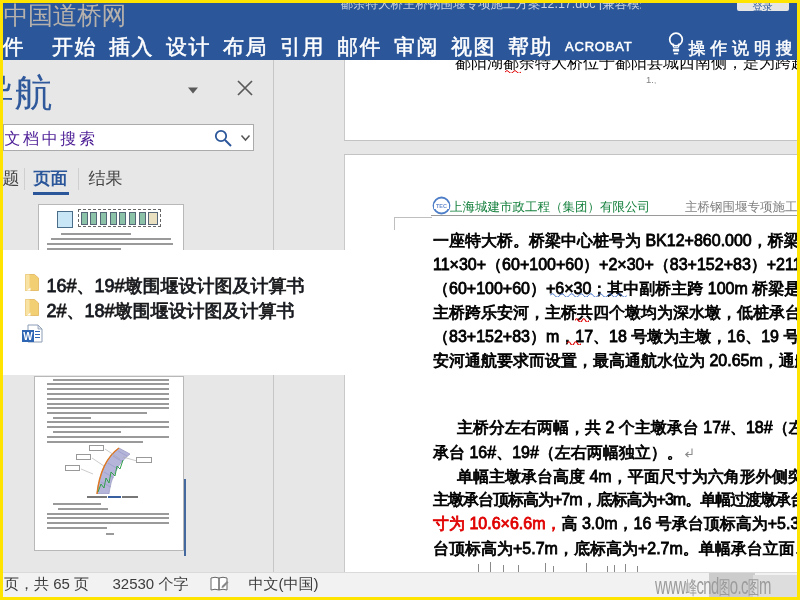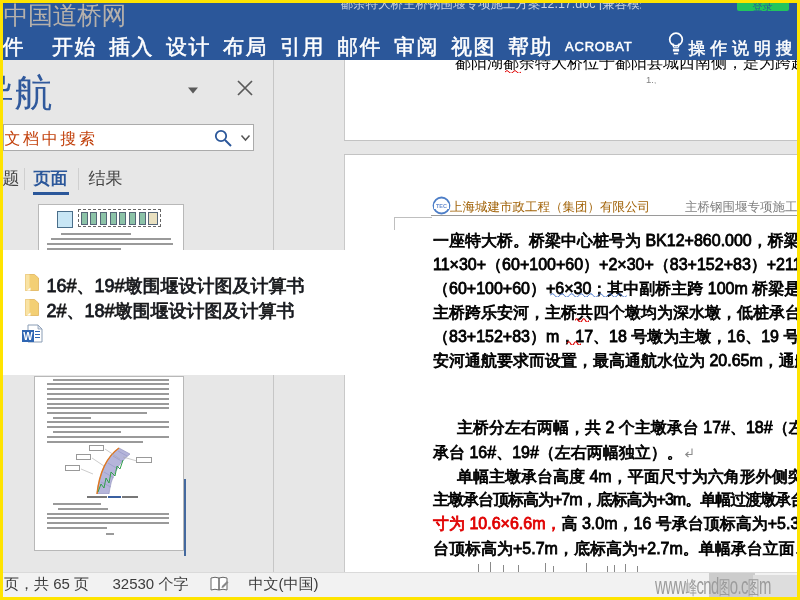--- a/index.html
+++ b/index.html
@@ -2,21 +2,21 @@
 <html><head><meta charset="utf-8">
 <style>
 *{margin:0;padding:0;box-sizing:border-box}
 html,body{width:800px;height:600px;overflow:hidden}
 #root{position:relative;width:800px;height:600px;background:#ffe400;font-family:"Liberation Sans",sans-serif}
 .abs{position:absolute}
 #win{position:absolute;left:2.5px;top:2.5px;width:794px;height:594px;background:#e7e7e7;overflow:hidden}
 
 #ribbon{position:absolute;left:0;top:0;width:794px;height:57px;background:#2b579a}
 #titletext{position:absolute;left:338px;top:-7px;width:300px;height:14px;color:#c8d2e2;font-size:12.5px;white-space:nowrap;overflow:hidden}
-#signin{position:absolute;left:734px;top:-3px;width:52px;height:11px;background:#22c55e;border-radius:2px;color:#2b579a;font-size:10px;text-align:center;line-height:13px;overflow:hidden}
+#signin{position:absolute;left:734px;top:-3px;width:52px;height:11px;background:#e5e5e5;border-radius:2px;color:#2b579a;font-size:10px;text-align:center;line-height:13px;overflow:hidden}
 .tab{position:absolute;top:30px;color:#fff;font-size:21px;letter-spacing:1.5px;white-space:nowrap;-webkit-text-stroke:0.5px #fff}
 #navpane{position:absolute;left:0;top:57px;width:271px;height:513px;background:#e7e7e7;border-right:1px solid #c6c6c6}
 #statusbar{position:absolute;left:0;top:569.5px;width:794px;height:24.5px;background:#f2f2f2;border-top:1px solid #dadada;color:#3b3b3b;font-size:15px}
 
 #page1{position:absolute;left:341.5px;top:57px;width:452.5px;height:80.5px;background:#fff;border-left:1px solid #c9c9c9;overflow:hidden}
 #gap{position:absolute;left:341.5px;top:137.5px;width:452.5px;height:14.5px;background:#e7e7e7;border-top:1px solid #c3c3c3;border-bottom:1px solid #c3c3c3}
 #page2{position:absolute;left:341.5px;top:152px;width:452.5px;height:417.5px;background:#fff;border-left:1px solid #c9c9c9;overflow:hidden}
 
 .bl{position:absolute;left:88px;color:#000;font-size:16px;white-space:nowrap;font-family:"Liberation Sans",sans-serif;-webkit-text-stroke:0.8px #000}
 .red{color:#e00000;-webkit-text-stroke:0.8px #e00000}
@@ -66,21 +66,21 @@
   <div style="position:absolute;left:301px;top:14.5px;font-size:9.5px;color:#7f7f7f">1.<span style="font-size:8px">,</span></div>
 </div>
 <div id="gap"></div>
 <div id="page2">
 
   <svg class="abs" style="left:87px;top:41px" width="19" height="19" viewBox="0 0 19 19">
     <circle cx="9.5" cy="9.5" r="8" fill="none" stroke="#4d7ec7" stroke-width="1.8"></circle>
     <rect x="2" y="7.5" width="15" height="5.5" fill="#fff"></rect>
     <text x="9.5" y="12.3" font-size="5.5" fill="#6b8fd0" text-anchor="middle" font-family="Liberation Sans" font-weight="bold">TEC</text>
   </svg>
-  <div style="position:absolute;left:105px;top:44px;font-size:12.5px;color:#a16207;white-space:nowrap">上海城建市政工程（集团）有限公司</div>
+  <div style="position:absolute;left:105px;top:44px;font-size:12.5px;color:#15803d;white-space:nowrap">上海城建市政工程（集团）有限公司</div>
   <div style="position:absolute;left:340px;top:44px;font-size:12.5px;color:#808080;white-space:nowrap">主桥钢围堰专项施工方案12</div>
   <div style="position:absolute;left:86px;top:60px;width:367px;height:1px;background:#9a9a9a"></div>
 
   <div style="position:absolute;left:49px;top:62px;width:38px;height:1.2px;background:#bfbfbf"></div>
   <div style="position:absolute;left:49px;top:62px;width:1.2px;height:13px;background:#bfbfbf"></div>
 
   <div class="bl" style="top:76px">一座特大桥。桥梁中心桩号为 BK12+860.000，桥梁长度为 12566m，跨</div>
   <div class="bl" style="top:100px">11×30+（60+100+60）+2×30+（83+152+83）+211×30+（60+100+60）+</div>
   <div class="bl" style="top:124px">（60+100+60）+6×30；其中副桥主跨 100m 桥梁是为跨越鄱阳湖防洪堤</div>
   <div class="bl" style="top:148px">主桥跨乐安河，主桥共四个墩均为深水墩，低桩承台基础，跨径组合为</div>
@@ -107,21 +107,21 @@
 
 <div id="navpane">
   <div id="navtitle">导航</div>
   <svg class="abs" style="left:183px;top:25px" width="14" height="10" viewBox="0 0 14 10">
           <path d="M2 2.5 L12 2.5 L7 8.5 Z" fill="#5a5a5a"></path>
         </svg>
   <svg class="abs" style="left:234px;top:20px" width="16" height="16" viewBox="0 0 16 16">
           <path d="M1 1 L15 15 M15 1 L1 15" stroke="#5a5a5a" stroke-width="1.7"></path>
         </svg>
   <div id="searchbox">
-    <div style="position:absolute;left:1px;top:4px;font-size:16px;letter-spacing:2.6px;color:#c2410c;white-space:nowrap">文档中搜索</div>
+    <div style="position:absolute;left:1px;top:4px;font-size:16px;letter-spacing:2.6px;color:#4c1d95;white-space:nowrap">文档中搜索</div>
     <svg class="abs" style="left:208px;top:3px" width="22" height="20" viewBox="0 0 22 20">
       <circle cx="9" cy="8" r="5.2" fill="none" stroke="#2b579a" stroke-width="1.8"></circle>
       <path d="M13 12 L19 18" stroke="#2b579a" stroke-width="2"></path>
     </svg>
     <svg class="abs" style="left:236px;top:9px" width="11" height="8" viewBox="0 0 11 8">
             <path d="M1.5 1.5 L5.5 6 L9.5 1.5" fill="none" stroke="#555" stroke-width="1.5"></path>
           </svg>
   </div>
   <div class="ntab" style="left:0px">题</div>
   <div class="ntab" style="left:31px;color:#2b579a;font-weight:bold">页面</div>

